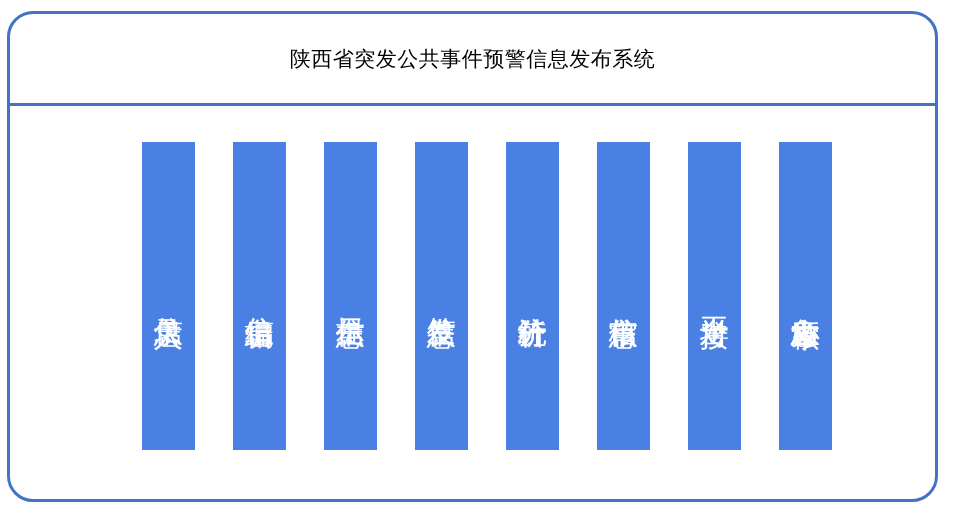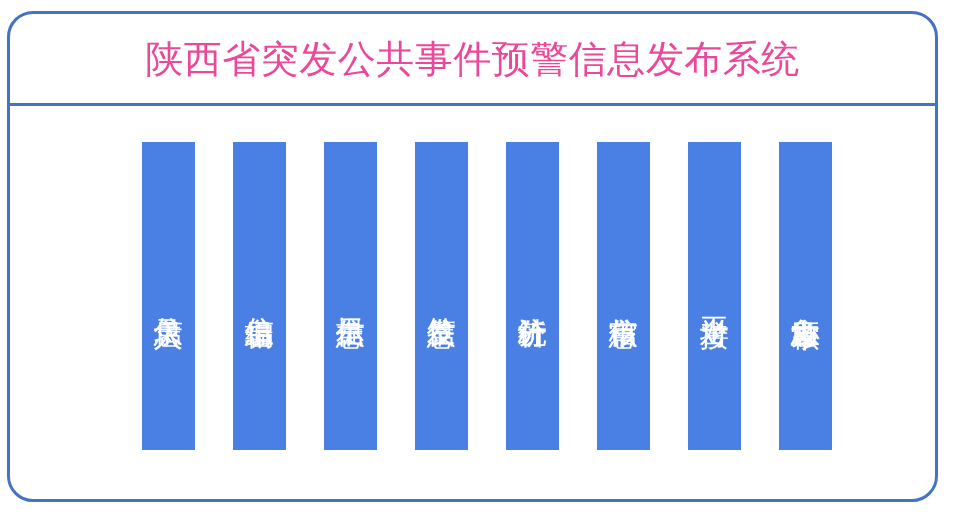--- a/index.html
+++ b/index.html
@@ -40,23 +40,23 @@
     left: 0;
     top: 0;
     right: 0;
     height: 91px;
     display: flex;
     align-items: center;
     justify-content: center;
   }
 
   .title-text {
-    font-size: 38px;
+    font-size: 21px;
     line-height: 1.1;
-    color: #ec4899;
+    color: #000000;
     letter-spacing: 0.5px;
     white-space: nowrap;
     font-weight: 400;
   }
 
   
   .divider {
     position: absolute;
     left: 0px;
     top: 89px;

